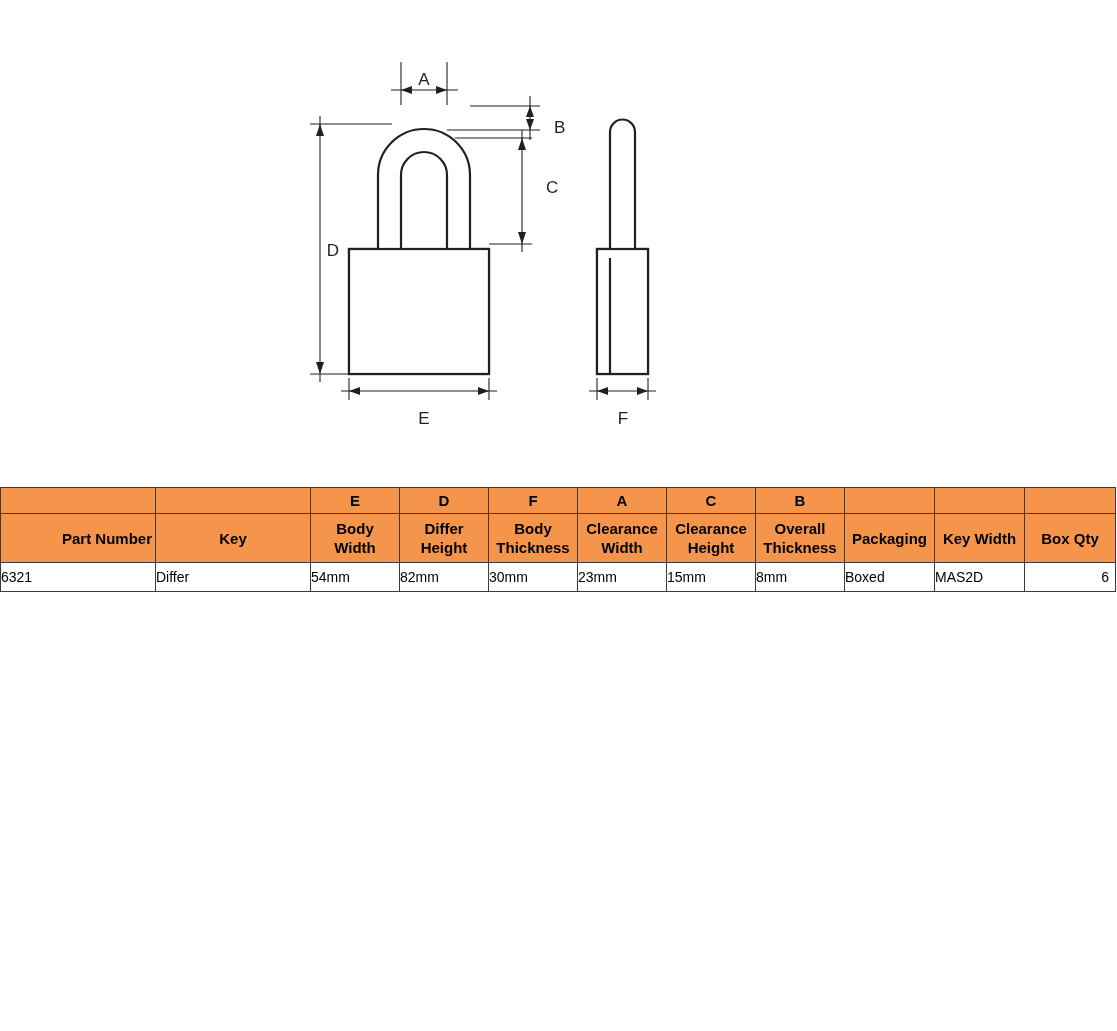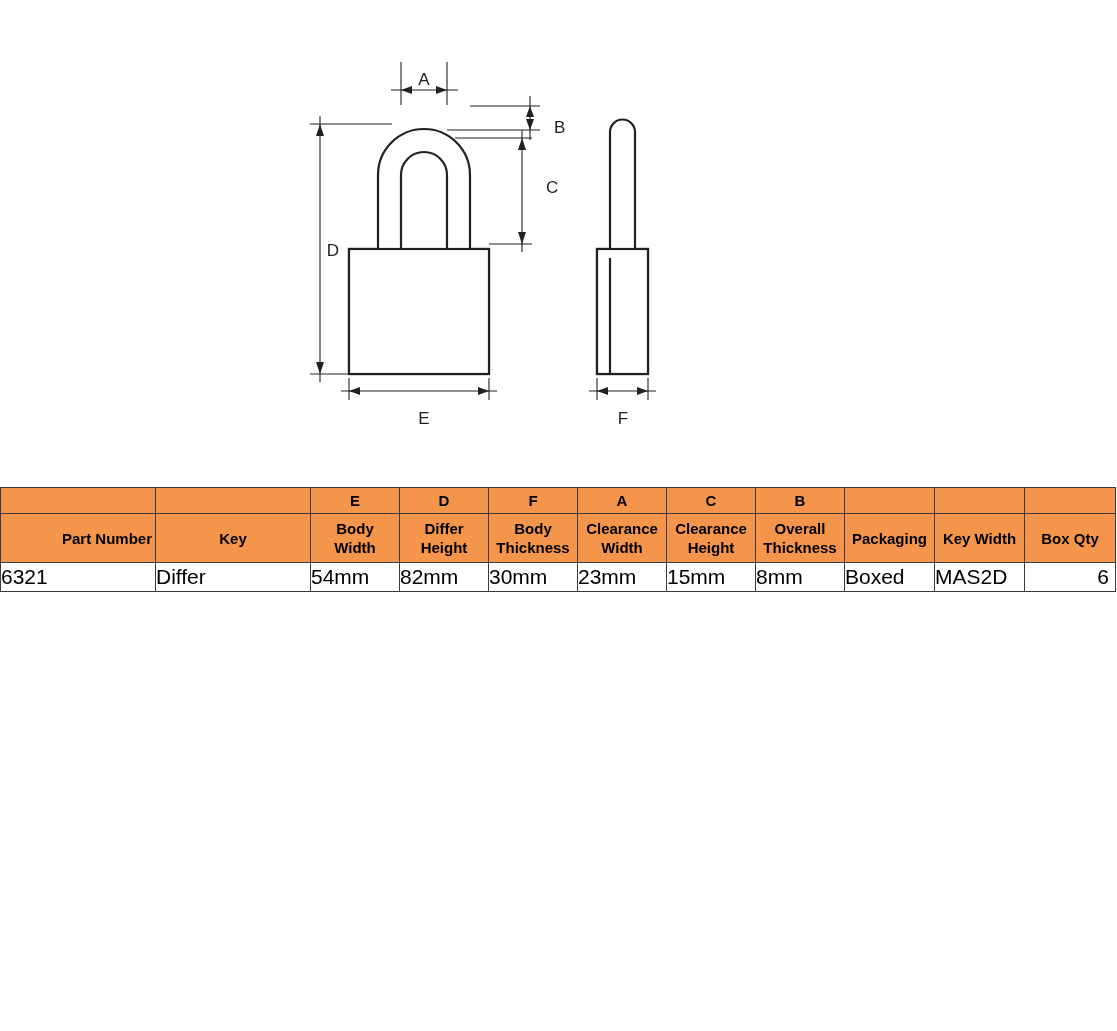--- a/index.html
+++ b/index.html
@@ -66,21 +66,21 @@
     line-height: 19px;
     color: #000;
     padding: 0 3px;
   }
   tr.head-row th.left-head {
     text-align: right;
   }
   tbody td {
     background: #ffffff;
     height: 28px;
-    font-size: 21px;
+    font-size: 14px;
     padding: 0 5px;
     text-align: left;
     white-space: nowrap;
     overflow: hidden;
   }
   tbody td.num-right {
     text-align: right;
     padding-right: 6px;
   }
 

